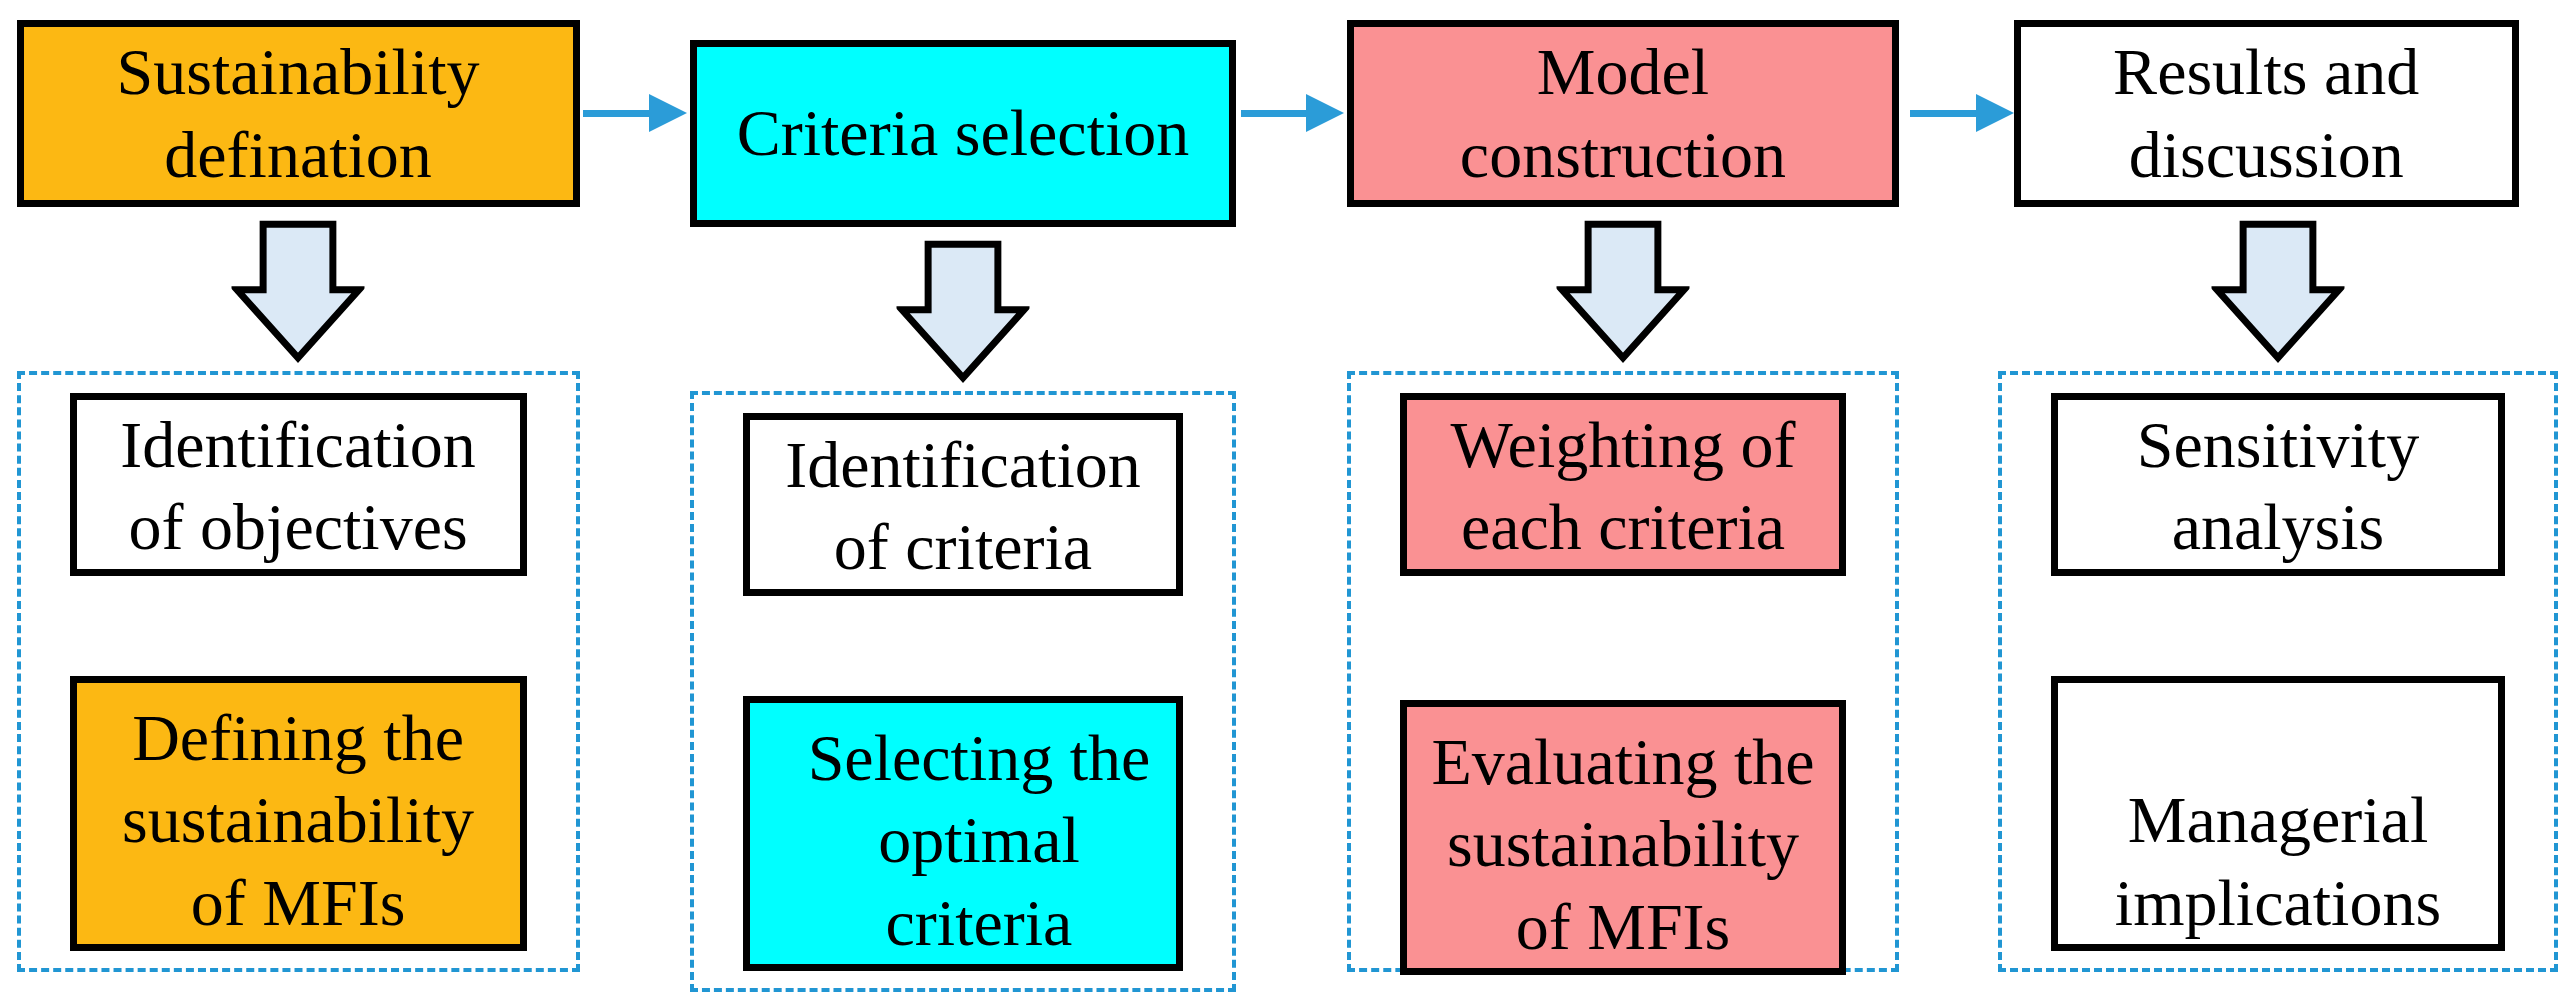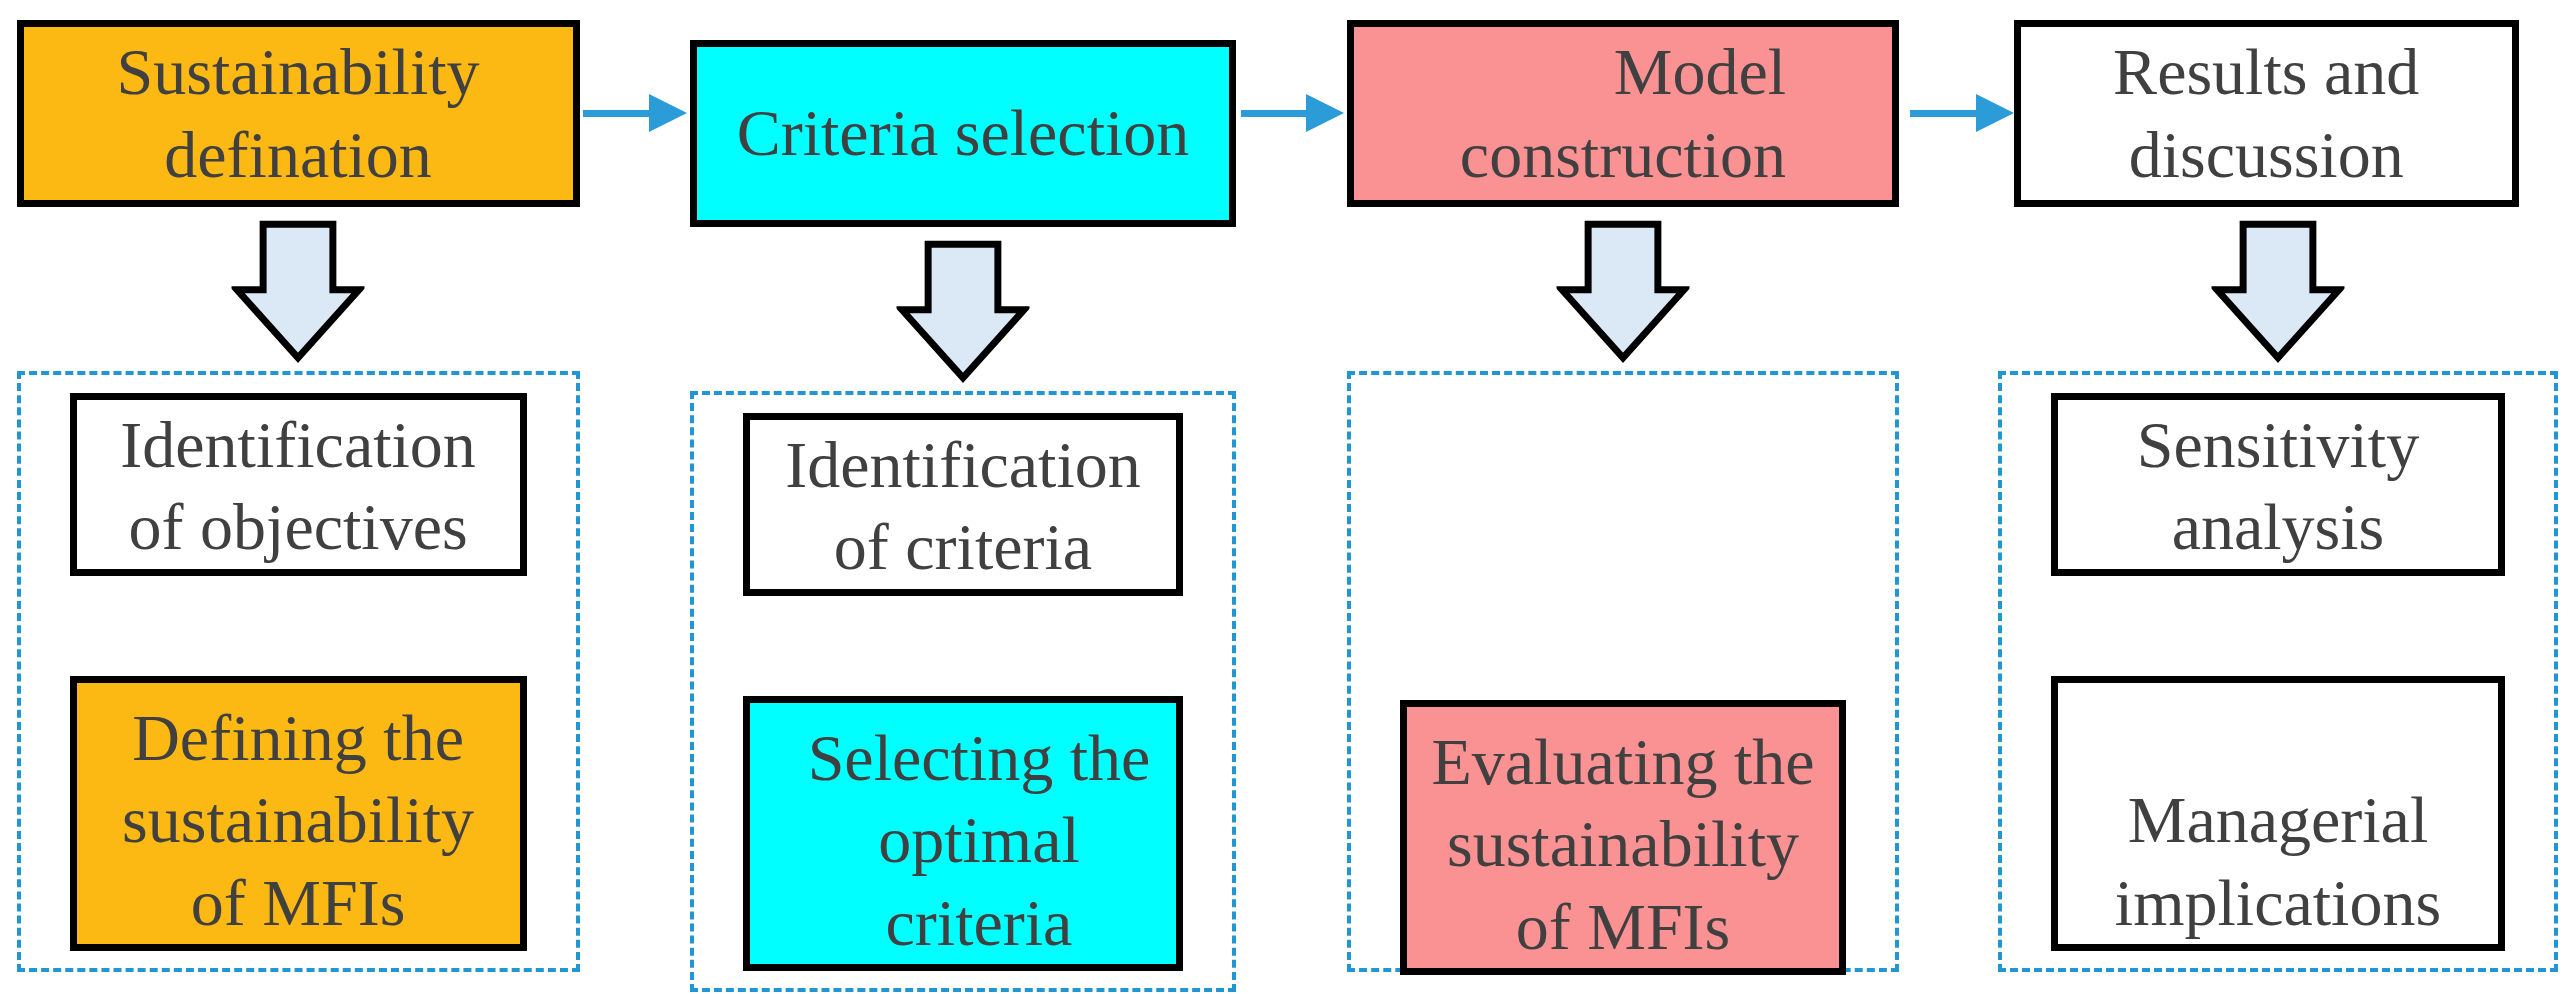--- a/index.html
+++ b/index.html
@@ -3,21 +3,21 @@
 <meta charset="utf-8">
 <style>
   html, body { margin: 0; padding: 0; background: #ffffff; }
 
   .canvas {
     position: relative;
     width: 2576px;
     height: 994px;
     background: #ffffff;
     font-family: "Liberation Serif", "DejaVu Serif", serif;
-    color: #404040;
+    color: #000000;
     outline: 0.9px solid #d8d8d8;
     overflow: hidden;
   }
 
   .col { position: absolute; top: 0; height: 100%; }
   .col-1 { left: 16.6px;   width: 563px; }
   .col-2 { left: 690px;  width: 546px; margin-top: 20px; }
   .col-3 { left: 1347px; width: 552px; }
   .col-4 { left: 1998px; width: 560px; }
 
@@ -137,30 +137,34 @@
       </div>
       <div class="step-box step-b" style="background: rgb(0, 255, 255); padding-left: 32px;">
         <span>Selecting the
 optimal
 criteria</span>
       </div>
     </div>
   </div>
 
   <div class="col col-3">
-    <div class="stage-box" style="background: rgb(250, 145, 147); text-align: right;">
+    <div class="stage-box" style="background: rgb(250, 145, 147);">
       <span>Model
 construction</span>
     </div>
     <div class="block-arrow">
       <svg viewBox="0 0 152 164">
         <path d="M36 5 L116 5 L116 80 L146 80 L76 158 L6 80 L36 80 Z"></path>
       </svg>
     </div>
     <div class="dashed-box">
+      <div class="step-box step-a" style="background: rgb(250, 145, 147);">
+        <span>Weighting of
+each criteria</span>
+      </div>
       <div class="step-box step-b" style="background: rgb(250, 145, 147); margin-top: 24px;">
         <span>Evaluating the
 sustainability
 of MFIs</span>
       </div>
     </div>
   </div>
 
   <div class="col col-4">
     <div class="stage-box" style="background: rgb(255, 255, 255);">

